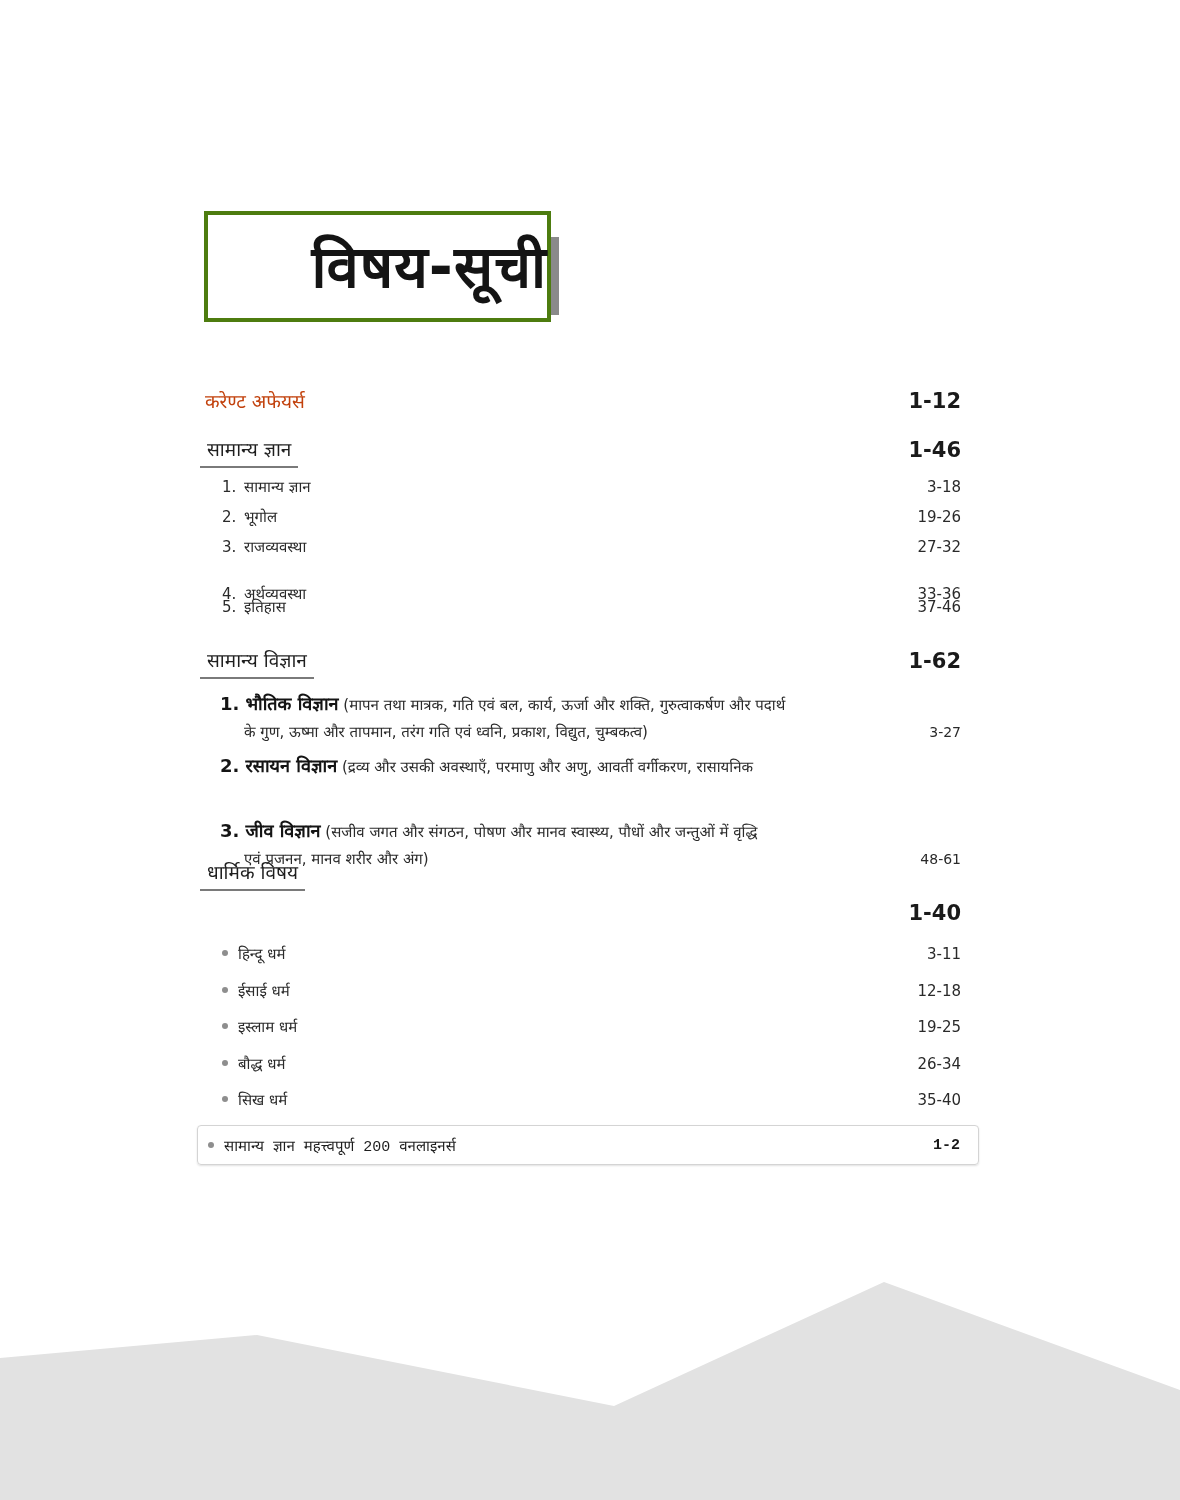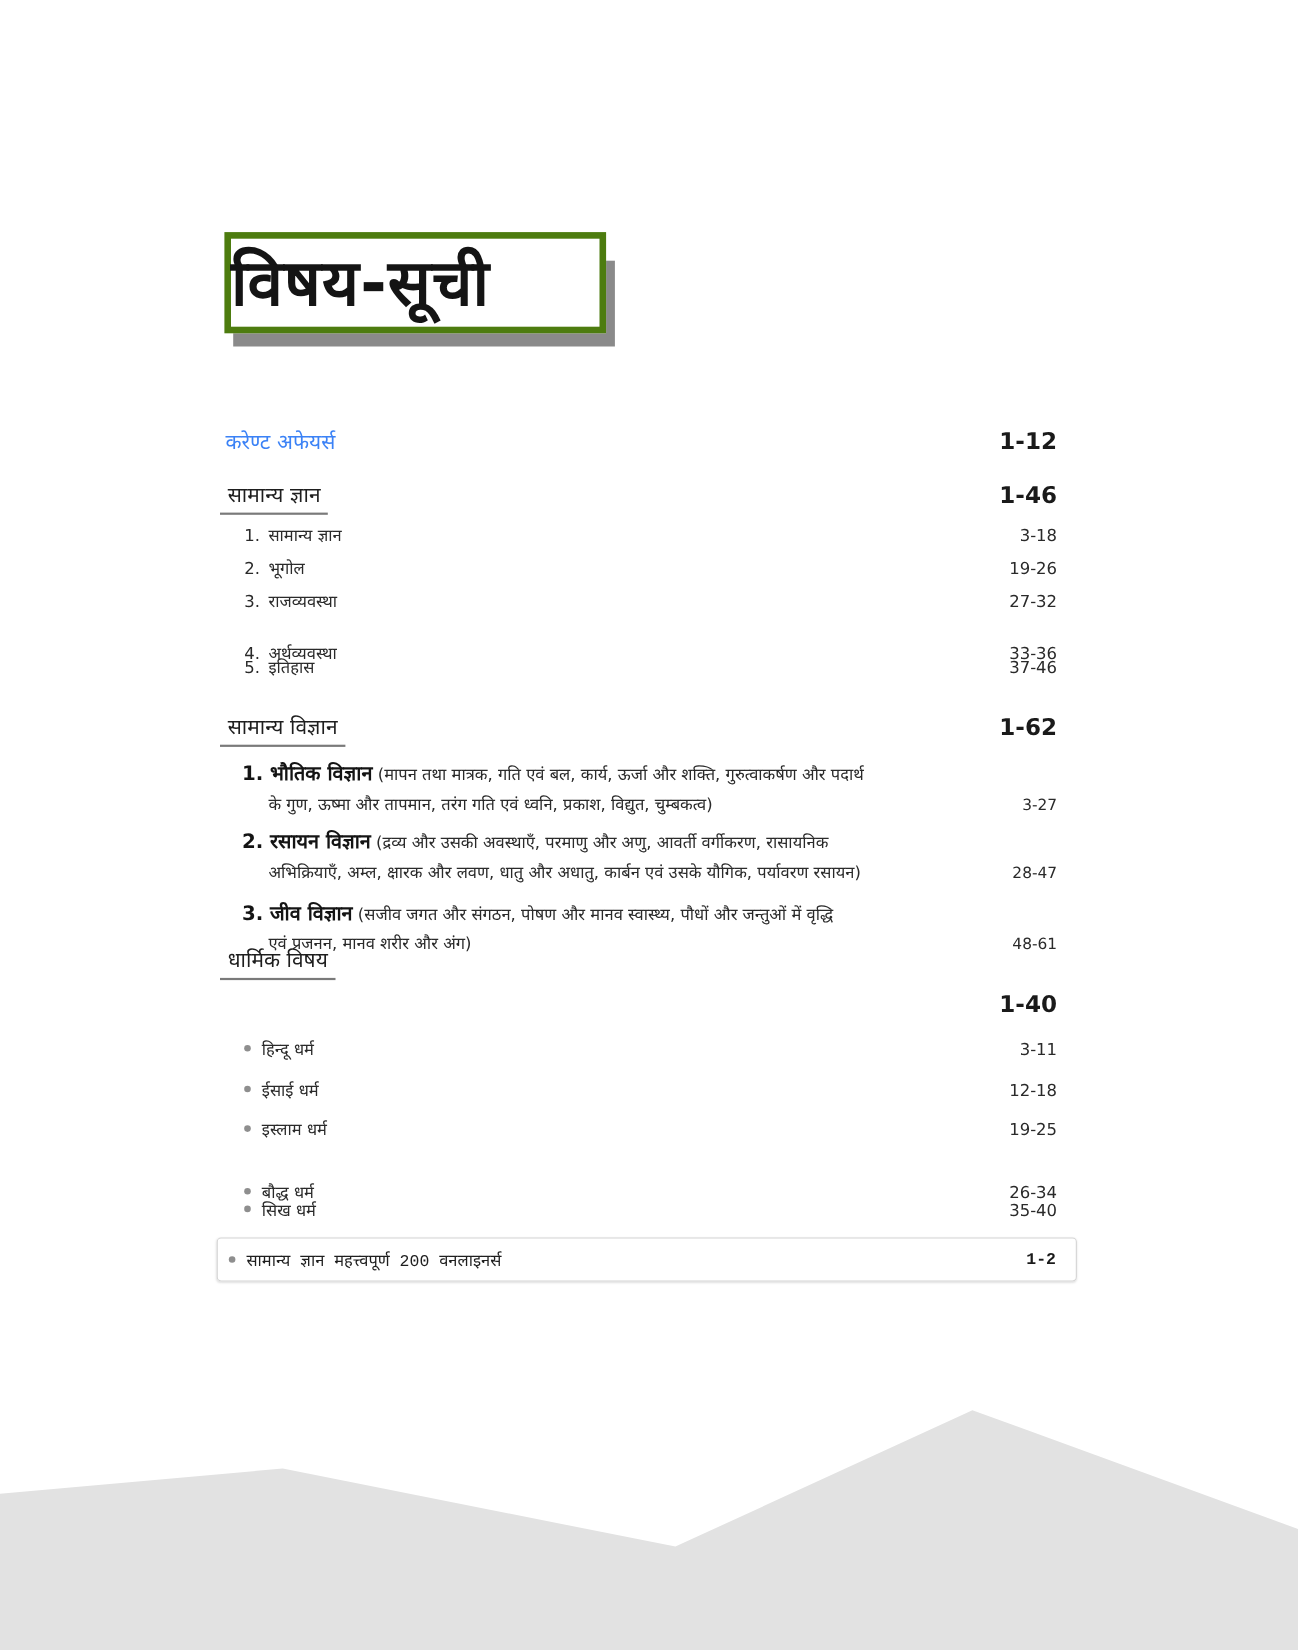--- a/index.html
+++ b/index.html
@@ -3,27 +3,27 @@
   <meta charset="utf-8">
   <style>
     * { box-sizing: border-box; margin: 0; padding: 0; }
     html, body { width: 1180px; height: 1500px; background: #ffffff; overflow: hidden; }
     body { position: relative; font-family: "DejaVu Sans", "Liberation Sans", sans-serif; color: #1a1a1a; }
 
     .mountains { position: absolute; left: 0; top: 0; width: 1180px; height: 1500px; }
 
     .title-wrap { position: absolute; left: 204px; top: 211px; width: 347px; height: 96px; }
     .title-shadow { position: absolute; left: 8px; top: 26px; width: 347px; height: 78px; background: #8a8a8a; }
-    .title-box { position: absolute; left: 0; top: 0; width: 347px; height: 92px; background: #ffffff; border: 6px solid #4d7c0f; display: flex; align-items: center; justify-content: flex-start; }
+    .title-box { position: absolute; left: 0; top: 0; width: 347px; height: 111px; background: #ffffff; border: 4px solid #4d7c0f; display: flex; align-items: center; justify-content: flex-end; }
     .title-text { font-size: 58px; font-weight: bold; color: #141414; letter-spacing: 1px; line-height: 1; }
 
     .row { position: absolute; left: 205px; width: 756px; display: flex; justify-content: space-between; align-items: baseline; }
     .pages { text-align: right; color: #222; font-family: "DejaVu Sans", sans-serif; }
 
-    .main-title { font-size: 19px; color: #3b82f6; }
+    .main-title { font-size: 19px; color: #c2410c; }
     .main-pages { font-size: 21px; font-weight: bold; color: #1a1a1a; }
 
     .section-head { position: absolute; left: 200px; display: inline-block; padding: 0 7px 4px 7px; border-bottom: 2px solid #7a7a7a; font-size: 19px; color: #1e1e1e; }
 
     .sub { font-size: 15px; color: #2a2a2a; }
     .sub .num { display: inline-block; width: 22px; text-align: left; }
     .sub-pages { font-size: 15px; color: #2a2a2a; }
 
     .sci { position: absolute; left: 220px; width: 741px; }
     .sci .line1 { font-size: 15px; color: #2a2a2a; line-height: 28px; white-space: nowrap; }
@@ -102,24 +102,20 @@
     <span>के गुण, ऊष्मा और तापमान, तरंग गति एवं ध्वनि, प्रकाश, विद्युत, चुम्बकत्व)</span>
     <span class="p">3-27</span>
   </div>
 </div>
 
 <div class="sci" style="top:752px;">
   <div class="line1">
     <span class="bold-num">2.</span><span class="bold-title">रसायन विज्ञान</span>
     <span>(द्रव्य और उसकी अवस्थाएँ, परमाणु और अणु, आवर्ती वर्गीकरण, रासायनिक</span>
   </div>
-  <div class="line2">
-    <span>अभिक्रियाएँ, अम्ल, क्षारक और लवण, धातु और अधातु, कार्बन एवं उसके यौगिक, पर्यावरण रसायन)</span>
-    <span class="p">28-47</span>
-  </div>
 </div>
 
 <div class="sci" style="top:817px;">
   <div class="line1">
     <span class="bold-num">3.</span><span class="bold-title">जीव विज्ञान</span>
     <span>(सजीव जगत और संगठन, पोषण और मानव स्वास्थ्य, पौधों और जन्तुओं में वृद्धि</span>
   </div>
   <div class="line2">
     <span>एवं प्रजनन, मानव शरीर और अंग)</span>
     <span class="p">48-61</span>
@@ -138,21 +134,21 @@
   <span class="pages sub-pages">3-11</span>
 </div>
 <div class="row rel-item" style="top:980px;">
   <span class="sub"><span class="bullet"></span><span>ईसाई धर्म</span></span>
   <span class="pages sub-pages">12-18</span>
 </div>
 <div class="row rel-item" style="top:1016px;">
   <span class="sub"><span class="bullet"></span><span>इस्लाम धर्म</span></span>
   <span class="pages sub-pages">19-25</span>
 </div>
-<div class="row rel-item" style="top:1053px;margin-top:20px;">
+<div class="row rel-item" style="top:1053px;">
   <span class="sub"><span class="bullet"></span><span>बौद्ध धर्म</span></span>
   <span class="pages sub-pages">26-34</span>
 </div>
 <div class="row rel-item" style="top:1089px;">
   <span class="sub"><span class="bullet"></span><span>सिख धर्म</span></span>
   <span class="pages sub-pages">35-40</span>
 </div>
 
 <div class="oneliner">
   <span class="lbl"><span class="bullet"></span><span>सामान्य ज्ञान महत्त्वपूर्ण 200 वनलाइनर्स</span></span>

